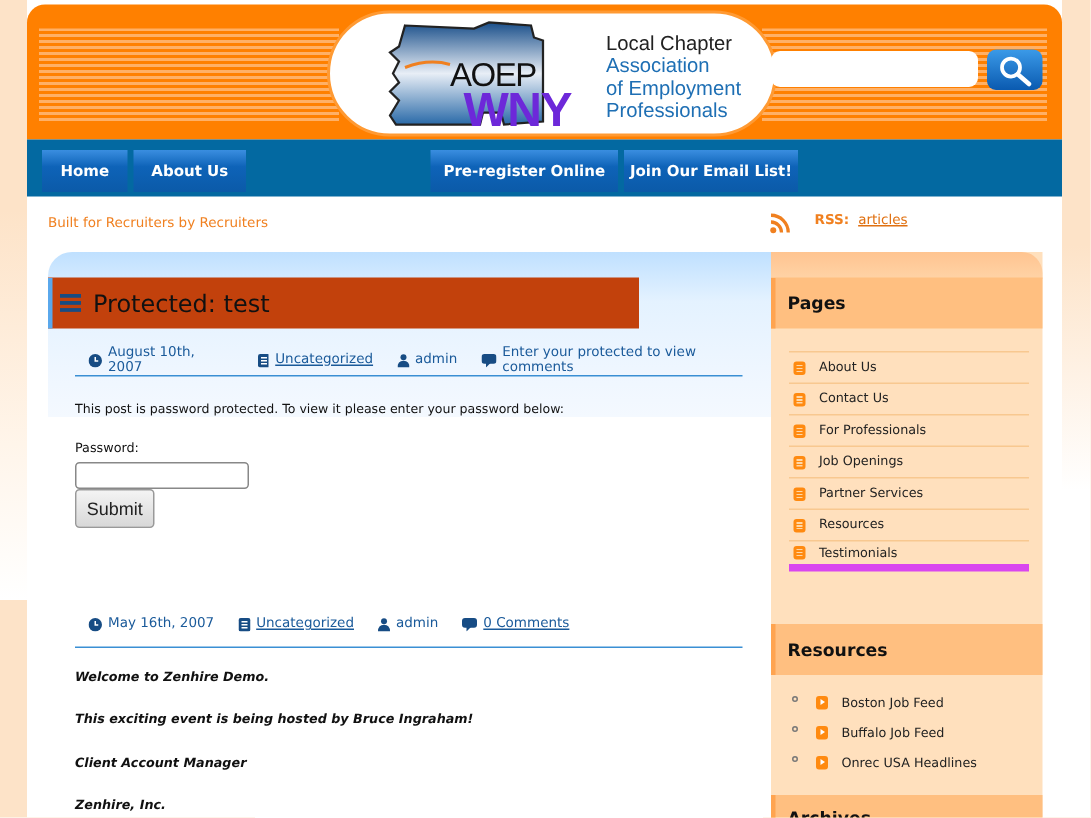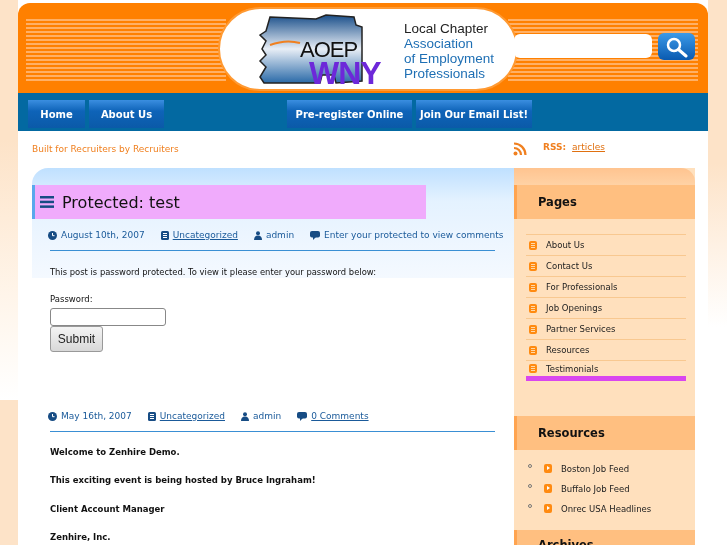--- a/index.html
+++ b/index.html
@@ -24,36 +24,36 @@
 .nav{position:absolute;left:0;top:93px;width:690px;height:38px;background:#0369a1}
 .nav-item{position:absolute;top:7px;height:28px;background:linear-gradient(#3a8ee0,#0e63b8 40%,#0b5aa8);color:#fff;font-weight:bold;font-size:10px;display:flex;align-items:center;justify-content:center;cursor:pointer}
 
 .tagline{position:absolute;left:14px;top:144px;font-size:9px;color:#f08020}
 .rss{position:absolute;left:495px;top:142px;display:flex;gap:6px;font-size:9px}
 .rss-label{color:#f08020;font-weight:bold}
 .rss-link{color:#e07010;text-decoration:underline;cursor:pointer}
 
 .content{position:absolute;left:14px;top:168px;width:482px;height:377px}
 .post-top{position:absolute;left:0;top:0;width:482px;height:110px;background:linear-gradient(#bfe0ff,#e4f2ff 30%,#eef6ff 70%,#f4f9ff);border-radius:16px 0 0 0}
-.post-title-bar{position:absolute;left:0;height:34px;width:394px;background:#f0abfc;display:flex;align-items:center;padding-left:8px;box-shadow:inset 3px 0 0 #5aa8ec}
+.post-title-bar{position:absolute;left:0;height:34px;width:394px;background:#c2410c;display:flex;align-items:center;padding-left:8px;box-shadow:inset 3px 0 0 #5aa8ec}
 .post-title{font-size:16px;color:#111;margin-left:8px}
 .post-title.link{text-decoration:underline;cursor:pointer}
-.meta{position:absolute;left:16px;display:flex;align-items:center;font-size:9px;color:#1a5a9a;gap:4px}
+.meta{position:absolute;left:27px;display:flex;align-items:center;font-size:9px;color:#1a5a9a;gap:4px}
 .meta .lnk{text-decoration:underline;cursor:pointer}
 .meta .sp{width:8px}
 .meta-line{position:absolute;left:18px;width:445px;height:1px;background:#3a8fd4}
 .body-text{position:absolute;left:18px;font-size:8.4px;color:#111}
 .pw-label{position:absolute;left:18px;top:126px;font-size:8.5px;color:#111}
 .pw-input{position:absolute;left:18px;top:140px;width:116px;height:18px;border:1px solid #888;border-radius:3px;background:#fff}
 .pw-submit{position:absolute;left:18px;top:158px;width:53px;height:26px;border:1px solid #999;border-radius:3px;background:linear-gradient(#f4f4f4,#d8d8d8);font-size:12px;color:#222;cursor:pointer}
-.italic-b{font-weight:bold;font-size:8.5px;position:absolute;left:18px;color:#111}
+.italic-b{font-style:italic;font-weight:bold;font-size:8.5px;position:absolute;left:18px;color:#111}
 
 .sidebar{position:absolute;left:496px;top:168px;width:181px;height:377px;background:#ffe0bd}
 .sb-top{position:absolute;left:0;top:0;width:181px;height:18px;background:linear-gradient(#ffc490,#ffd3a6);border-radius:0 14px 0 0}
-.sb-head{position:absolute;left:0;width:181px;height:34px;background:#ffbf80;display:flex;align-items:center;padding-left:24px;font-weight:bold;font-size:11.5px;color:#111;box-shadow:inset 3px 0 0 #ffa450}
+.sb-head{position:absolute;left:0;width:181px;height:34px;background:#ffbf80;display:flex;align-items:center;padding-left:11px;font-weight:bold;font-size:11.5px;color:#111;box-shadow:inset 3px 0 0 #ffa450}
 .sb-list{position:absolute;left:12px;width:160px}
 .sb-item{height:21px;border-top:1px solid #f8c890;display:flex;align-items:center;font-size:8.5px;color:#222;cursor:pointer}
 .sb-item:last-child{border-bottom:5px solid #d946ef}
 .sb-icon{width:8px;height:9px;background:#ff8a10;border-radius:2px;margin:0 9px 0 3px;position:relative}
 .sb-icon::after{content:"";position:absolute;left:2px;top:2px;width:4px;height:5px;background:repeating-linear-gradient(#ffd8a8 0 1px,#ff8a10 1px 2px)}
 .res-list{position:absolute;left:14px;width:160px}
 .res-item{height:20px;display:flex;align-items:flex-start;font-size:8.5px;color:#222;cursor:pointer}
 .bullet{width:4px;height:4px;border-radius:50%;border:1px solid #777;margin-right:12px}
 .res-icon{width:8px;height:9px;background:#ff8a10;border-radius:2px;margin-right:9px;position:relative}
 .res-icon::after{content:"";position:absolute;left:3px;top:2px;border-left:3px solid #fff;border-top:2.5px solid transparent;border-bottom:2.5px solid transparent}

